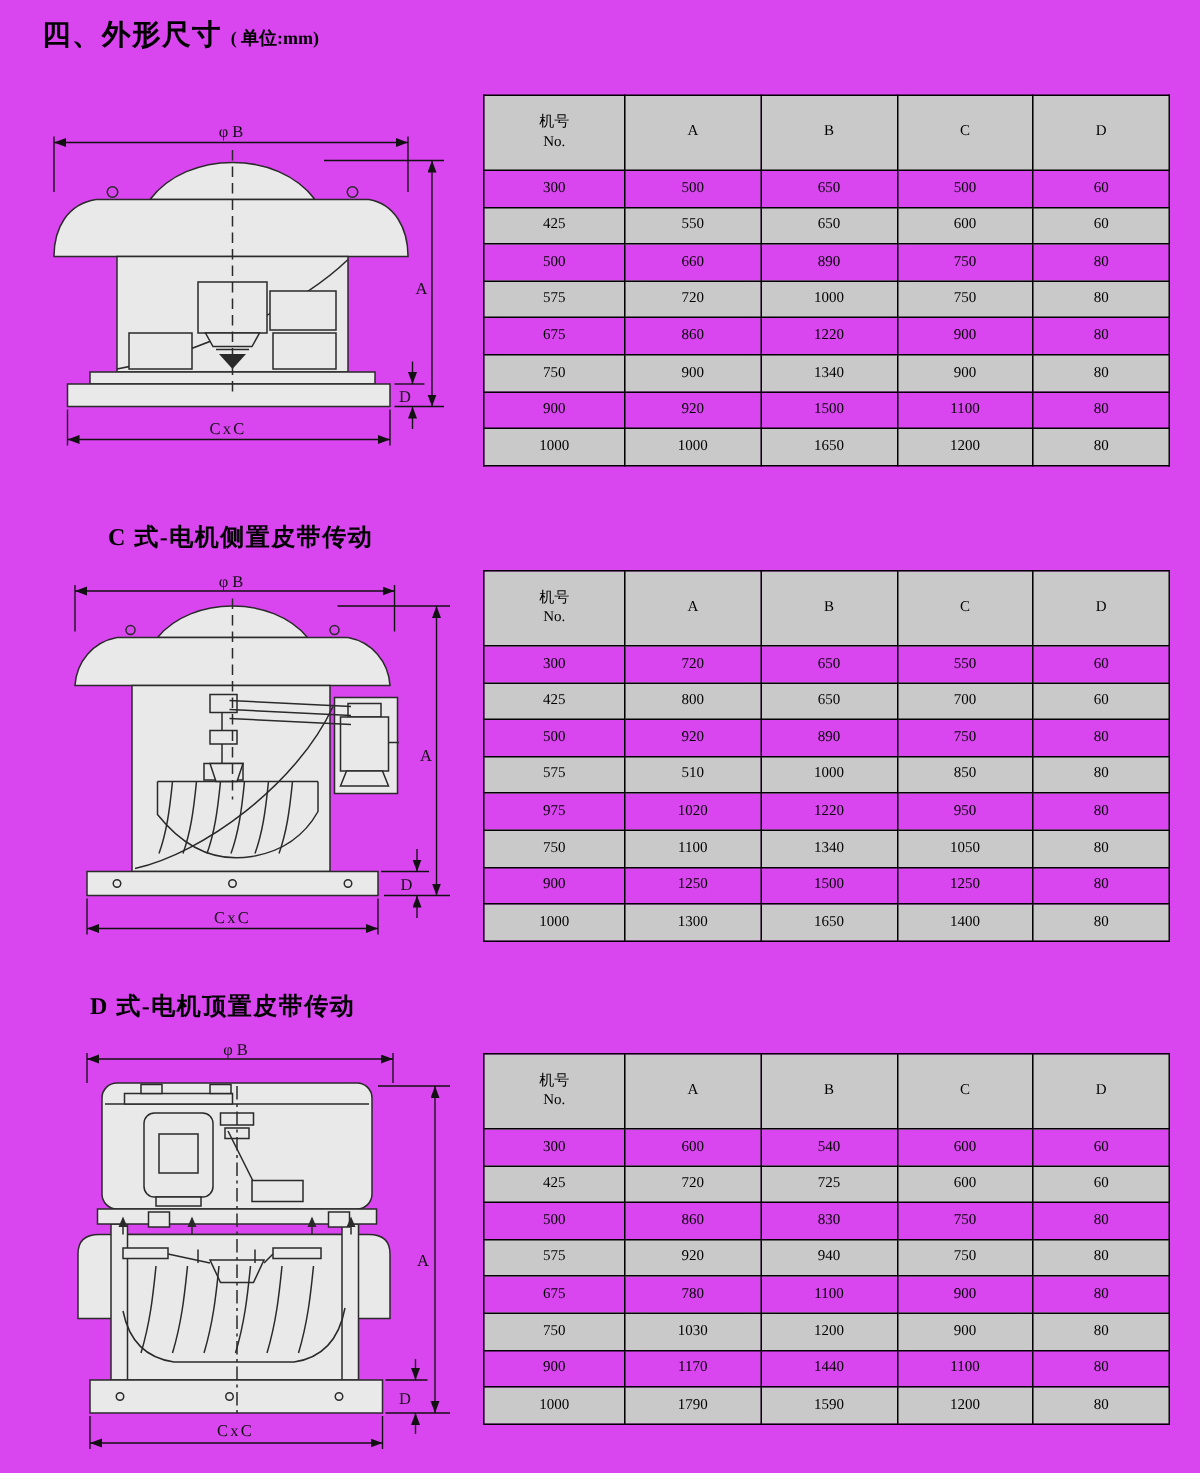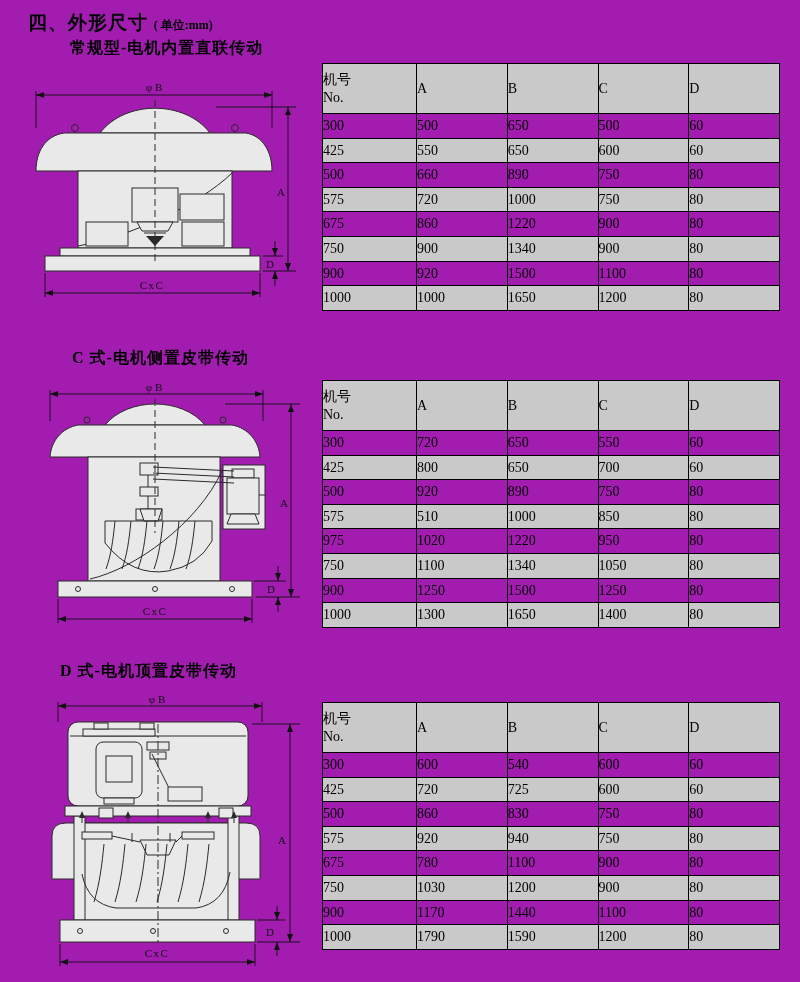--- a/index.html
+++ b/index.html
@@ -1,54 +1,53 @@
 <!DOCTYPE html>
 <html style="--shade: #c9c9c9; --drawfill: #e9e9e9;"><head>
 <meta charset="utf-8">
 <style>
   html,body { margin:0; padding:0; background:#fff; }
   .page {
-    position:relative; width:800px; height:982px; background:#a21caf;
+    position:relative; width:800px; height:982px; background:#d946ef;
     font-family:"Liberation Serif","DejaVu Serif",serif; color:#000; overflow:hidden;
   }
   .main-title { position:absolute; left:28px; top:10px; font-weight:bold; font-size:19px; letter-spacing:1px; }
   .main-title .t-unit { font-size:12px; letter-spacing:0; }
   .subtitle { position:absolute; font-weight:bold; font-size:16px; letter-spacing:1px; }
   .diagram { position:absolute; }
 
   
   svg .df  { fill:var(--drawfill,#e9e9e9); stroke:#2a2a2a; stroke-width:1; }
   svg .ln  { fill:none; stroke:#2a2a2a; stroke-width:1; }
   svg .sol { fill:#2a2a2a; stroke:none; }
   svg .dim { fill:none; stroke:#111; stroke-width:0.9; }
   svg .dimtext text { font-family:"Liberation Serif","DejaVu Serif",serif; font-size:11px; fill:#111; }
   svg .cxc { letter-spacing:1.5px; }
 
   
   .dim-table {
     position:absolute; width:458px; border-collapse:collapse; table-layout:fixed;
-    text-align:left; font-size:14px;
+    text-align:center; font-size:10px;
   }
   .dim-table th, .dim-table td { border:1px solid #000; font-weight:normal; padding:0; line-height:1.25; }
   .dim-table thead tr { height:50px; background:var(--shade,#c9c9c9); }
   .dim-table tbody tr { height:24.6px;padding-left:32px; }
   .dim-table tbody tr:nth-child(even) { background:var(--shade,#c9c9c9); }
   .dim-table col.c0 { width:94px; }
 </style>
 </head>
 <body>
 
 <div class="page">
 
   <div class="main-title">
     <span>四、外形尺寸</span>
     <span class="t-unit">( 单位:mm)</span>
   </div>
 
-  <div class="subtitle" style="left:70px; top:38px;">常规型-电机内置直联传动</div>
 
   <svg class="diagram" style="left:20px; top:70px;" width="300" height="248" viewBox="0 0 300 248">
     <defs>
       <marker id="arw1" markerWidth="9" markerHeight="8" refX="8" refY="3" orient="auto-start-reverse" markerUnits="userSpaceOnUse">
         <path d="M0,0 L8,3 L0,6 Z" fill="#111"></path>
       </marker>
       <pattern id="h1" patternUnits="userSpaceOnUse" width="4" height="6">
         <rect width="4" height="6" fill="#e9e9e9"></rect>
           <line x1="2" y1="0" x2="2" y2="6" stroke="#444" stroke-width="1"></line>
       </pattern>

